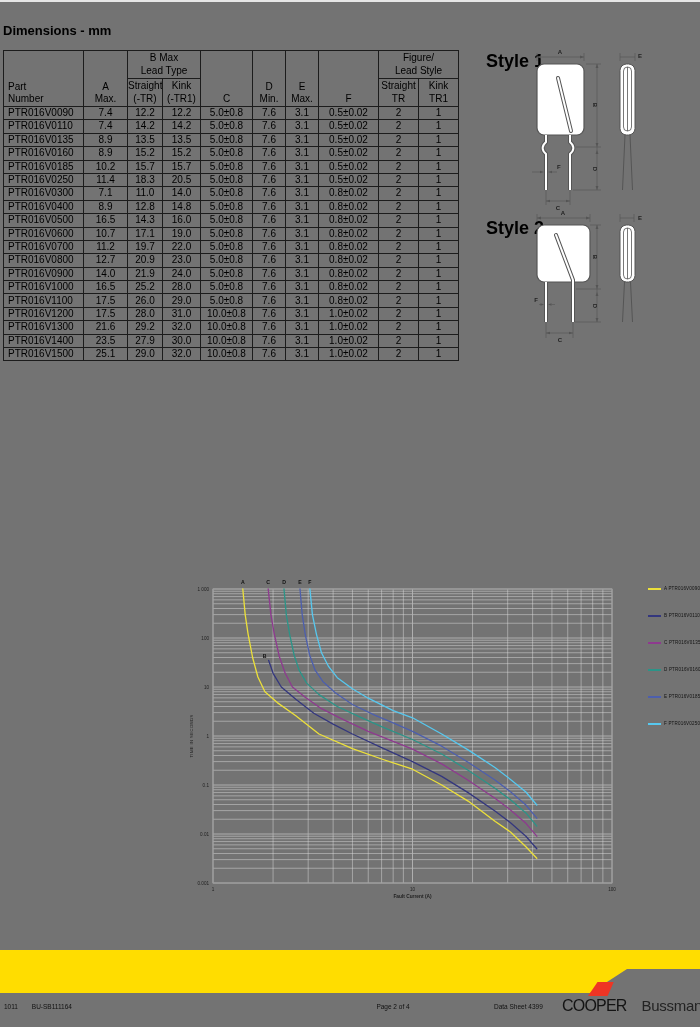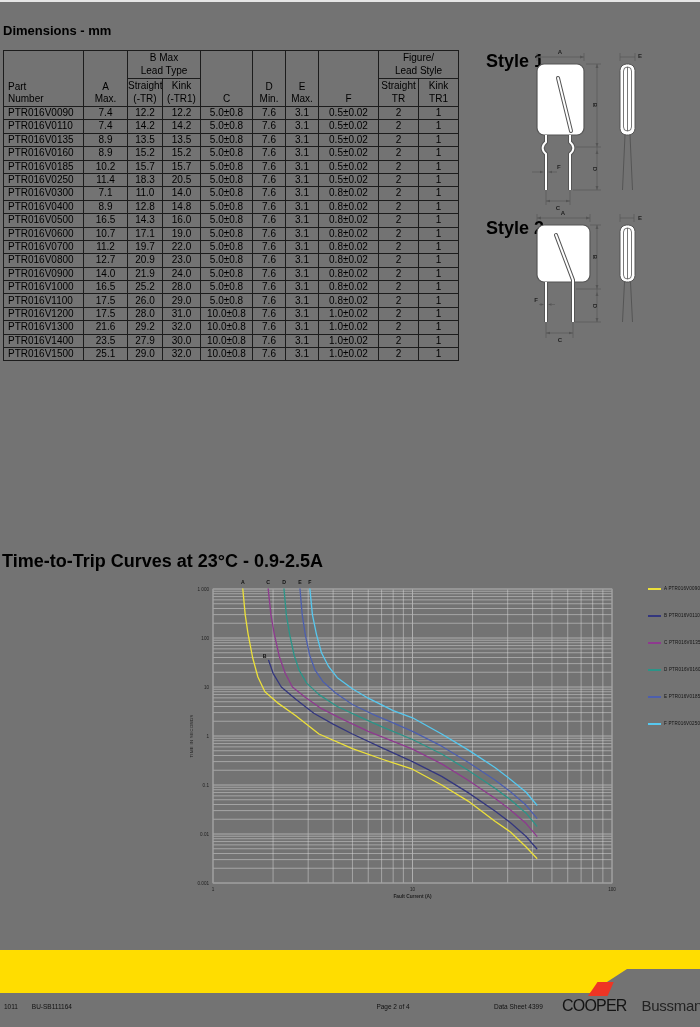--- a/index.html
+++ b/index.html
@@ -444,21 +444,20 @@
     <g>
       <text class="dim-label" x="83" y="8" text-anchor="middle">A</text>
       <text class="dim-label" x="112.5" y="50" text-anchor="middle" transform="rotate(90 112.5 50)">B</text>
       <text class="dim-label" x="112.5" y="99" text-anchor="middle" transform="rotate(90 112.5 99)">D</text>
       <text class="dim-label" x="58" y="95" text-anchor="end">F</text>
       <text class="dim-label" x="80" y="135" text-anchor="middle">C</text>
       <text class="dim-label" x="158" y="13">E</text>
     </g>
   </svg>
 
-  <div class="sec-title" style="left:2px;top:549px;">Time-to-Trip Curves at 23°C - 0.9-2.5A</div>
   <svg id="trip-chart" class="chart-svg" width="520" height="360" viewBox="0 0 520 360">
       <g>
         <line x1="93.05548413496425" y1="17" x2="93.05548413496425" y2="311" stroke="#d9d9d9" stroke-width="0.5"></line>
         <line x1="128.18569031657267" y1="17" x2="128.18569031657267" y2="311" stroke="#d9d9d9" stroke-width="0.5"></line>
         <line x1="153.1109682699285" y1="17" x2="153.1109682699285" y2="311" stroke="#d9d9d9" stroke-width="0.5"></line>
         <line x1="172.44451586503575" y1="17" x2="172.44451586503575" y2="311" stroke="#d9d9d9" stroke-width="0.5"></line>
         <line x1="188.2411744515369" y1="17" x2="188.2411744515369" y2="311" stroke="#d9d9d9" stroke-width="0.5"></line>
         <line x1="201.59705898284423" y1="17" x2="201.59705898284423" y2="311" stroke="#d9d9d9" stroke-width="0.5"></line>
         <line x1="213.16645240489274" y1="17" x2="213.16645240489274" y2="311" stroke="#d9d9d9" stroke-width="0.5"></line>
         <line x1="223.37138063314532" y1="17" x2="223.37138063314532" y2="311" stroke="#d9d9d9" stroke-width="0.5"></line>

